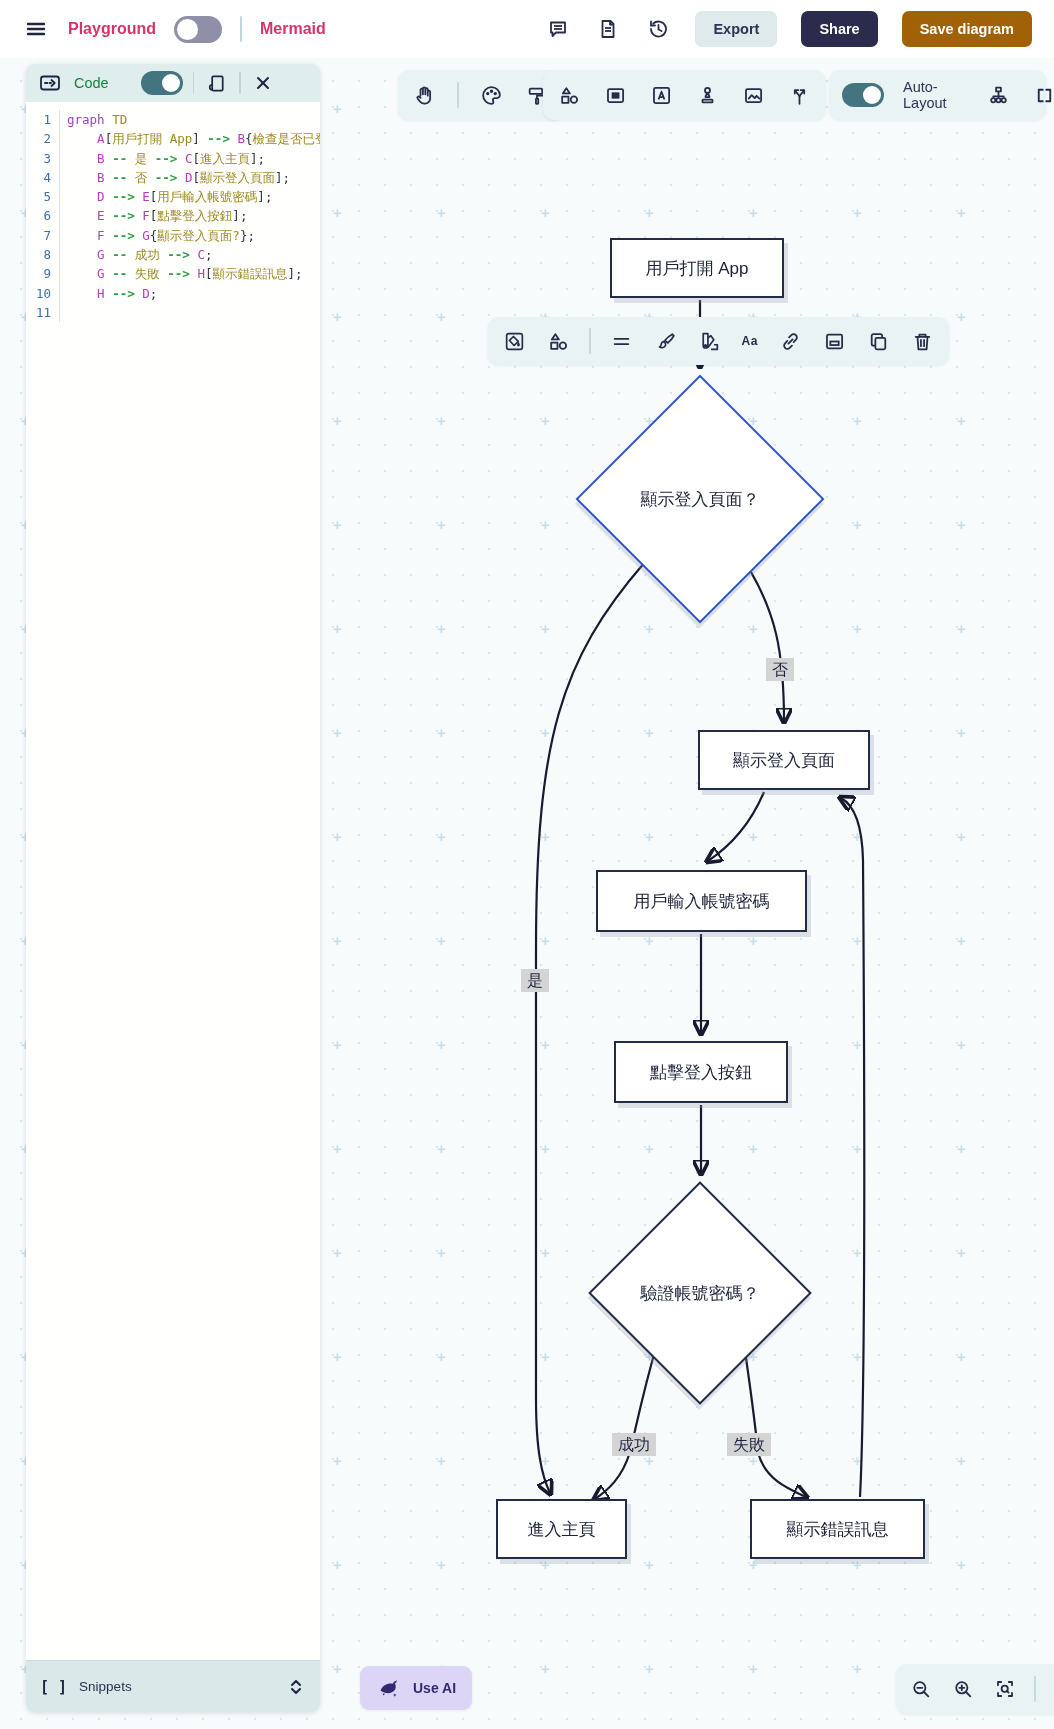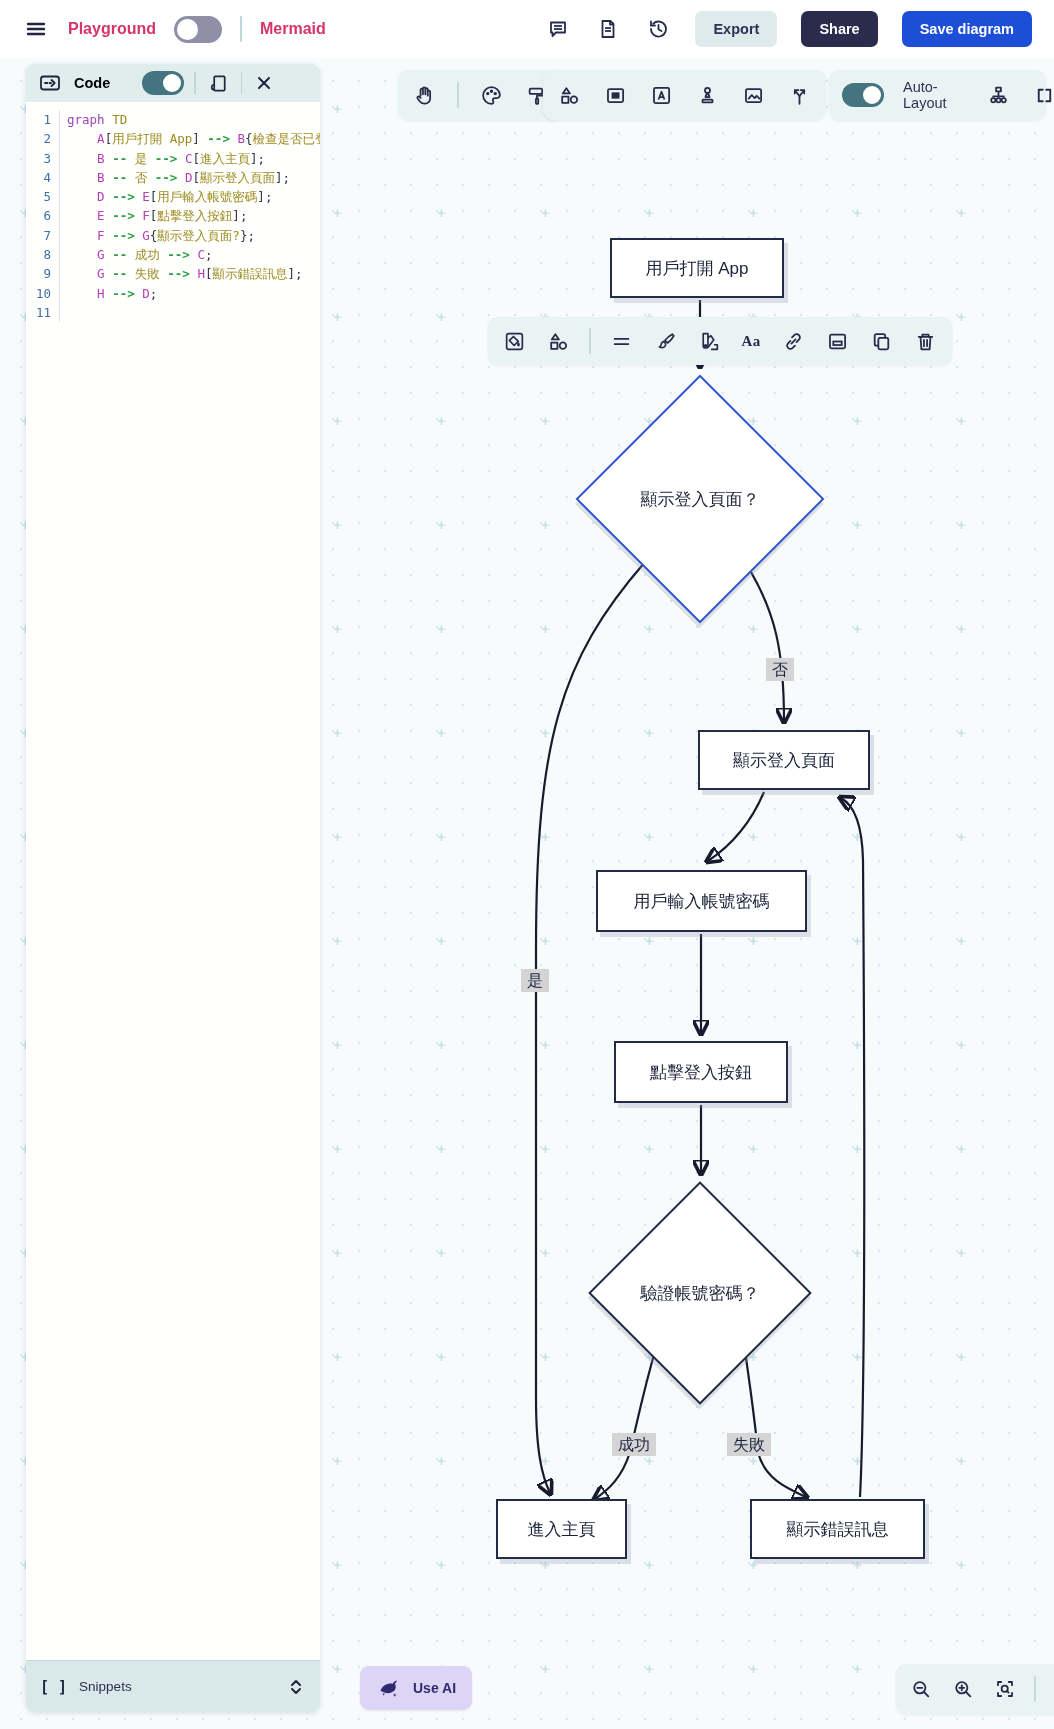--- a/index.html
+++ b/index.html
@@ -10,21 +10,21 @@
   
   .topbar { position:absolute; top:0; left:0; right:0; height:58px; background:#fff; display:flex; align-items:center; padding:0 22px; z-index:6; }
   .topbar .left { display:flex; align-items:center; gap:18px; }
   .brand { color:#d6336c; font-size:16px; font-weight:bold; }
   .vdiv { width:2px; height:26px; background:#bdd7dd; border-radius:1px; }
   .topbar .right { margin-left:auto; display:flex; align-items:center; gap:24px;justify-content:space-between; }
   .iconbtn { background:none; border:none; cursor:pointer; color:#272c4a; display:flex; align-items:center; justify-content:center; padding:2px; }
   .btn { border:none; cursor:pointer; font-family:inherit; font-size:14.5px; font-weight:bold; border-radius:7px; padding:10px 18px; }
   .btn.export { background:#dfeaec; color:#2d3354; }
   .btn.share { background:#2b2b4d; color:#fff; }
-  .btn.save { background:#1d4ed8; color:#fff; }
+  .btn.save { background:#a16207; color:#fff; }
 
   
   .switch { position:relative; border-radius:999px; cursor:pointer; flex:none; }
   .switch .knob { position:absolute; top:3px; background:#fff; border-radius:50%; }
   .switch.big { width:48px; height:27px; } .switch.big .knob { width:21px; height:21px; }
   .switch.sm  { width:42px; height:24px; } .switch.sm  .knob { width:18px; height:18px; top:3px; }
   .switch.off { background:#8f8fa8; } .switch.off .knob { left:3px; }
   .switch.on  { background:#44747f; } .switch.on  .knob { right:3px; }
 
   
@@ -42,26 +42,26 @@
   .diamond { position:absolute; z-index:2; cursor:pointer; }
   .diamond .shape { position:absolute; background:#fff; transform:rotate(45deg); filter:drop-shadow(3px 4px 0 rgba(145,155,175,.28)); }
   .diamond .dlabel { position:absolute; inset:0; display:flex; align-items:center; justify-content:center; font-size:17px; color:#1b2238; }
   .edge-label { position:absolute; z-index:3; background:#d4d4d4; color:#1c2340; font-size:16px; padding:2px 6px; line-height:1.2; }
 
   
   .tb { position:absolute; z-index:4; display:flex; align-items:center; background:#e9f3f4; border-radius:11px; height:50px; padding:0 13px; gap:19px; box-shadow:0 1px 3px rgba(20,40,60,.08); }
   .tb .sep { width:1.5px; height:26px; background:#c6dada; border-radius:1px; }
   .tb .iconbtn { color:#262b49; }
   .tb .lbl { font-size:14.5px; color:#2d3354; }
-  .aa { font-size:15px; font-weight:bold; color:#262b49; letter-spacing:.5px;font-family:Liberation Serif, serif; }
+  .aa { font-size:12px; font-weight:bold; color:#262b49; letter-spacing:.5px; }
 
   
   .panel { position:absolute; left:26px; top:64px; width:294px; height:1648px; z-index:5; background:#dfeded; border-radius:9px; box-shadow:0 1px 5px rgba(20,40,60,.15); display:flex; flex-direction:column; overflow:hidden; }
   .panel-head { height:38px; display:flex; align-items:center; gap:10px; padding:0 10px; flex:none; }
-  .panel-head .title { font-size:14.5px; font-weight:bold; color:#000000; }
+  .panel-head .title { font-size:14.5px; font-weight:normal; color:#15803d; }
   .panel-head .sep { width:1.5px; height:22px; background:#c2d6d6; }
   .panel-body { flex:1; background:#fffffe; overflow:hidden; padding-top:8px; }
   .code-line { display:flex; height:19.3px; line-height:19.3px; font-family:"DejaVu Sans Mono", monospace; font-size:12.5px; white-space:pre; }
   .code-line .ln { width:34px; flex:none; text-align:right; padding-right:8px; color:#3f6fa8; border-right:1px solid #dbe2e6; }
   .code-line .code-text { padding-left:7px; color:#2e3440; overflow:hidden; }
   .tk-kw{color:#9b45b2;} .tk-id{color:#b63cb8;} .tk-str{color:#9c8a1d;} .tk-arr{color:#2f9e44; font-weight:bold;} .tk-br{color:#2e3440;}
   .panel-foot { height:52px; flex:none; background:#d9e8e8; border-top:1px solid #c8dada; display:flex; align-items:center; padding:0 14px; gap:12px; }
   .brackets { font-family:"DejaVu Sans Mono", monospace; font-weight:bold; font-size:15px; color:#1f2440; }
   .panel-foot .lbl { font-size:13.5px; color:#2b2f4e; }
   .panel-foot .chev { margin-left:auto; }

